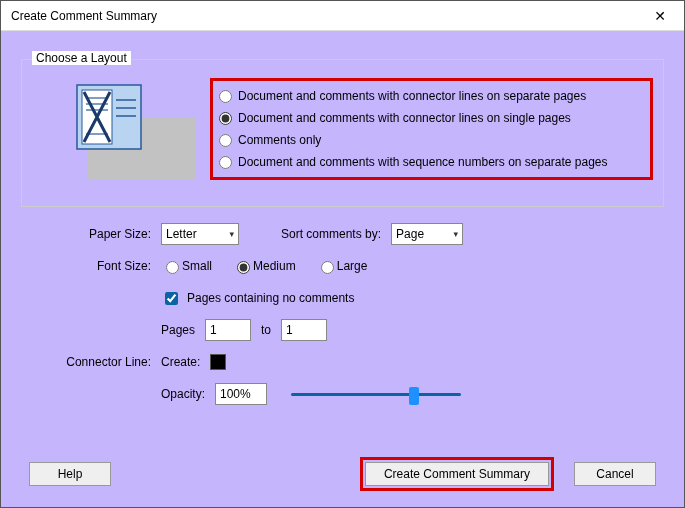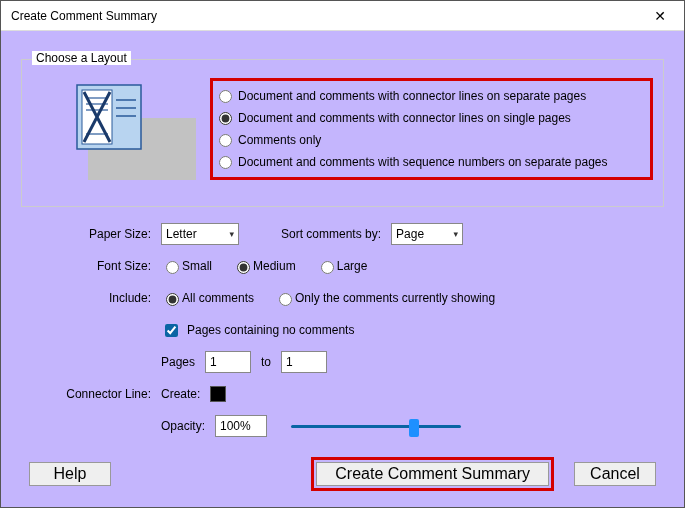--- a/index.html
+++ b/index.html
@@ -83,21 +83,21 @@
   .slider-thumb { position: absolute; top: 4px; width: 10px; height: 18px; background: #1e90ff; border-radius: 2px; cursor: pointer;}
   .button-row {
     position: absolute; left: 0; right: 0; bottom: 16px;
     display: flex; align-items: center;
     padding: 0 28px;
   }
   .btn {
     height: 24px; padding: 0 18px;
     border: 1px solid #999; background: #efefef;
     display: inline-flex; align-items: center; justify-content: center;
-    cursor: pointer; font-size: 16px;
+    cursor: pointer; font-size: 12px;
   }
   .spacer { flex: 1; }
   .primary-wrap { border: 3px solid #d40000; display: inline-flex; padding: 2px; margin-right: 20px; }
   input[type="radio"], input[type="checkbox"] { cursor: pointer; accent-color: #333; }
   input[type="checkbox"] { accent-color: #0a64a4; }
 </style>
 </head>
 <body>
 
 <div class="window">
@@ -177,33 +177,20 @@
             <input type="radio" name="fs" checked="" style="">
             <span>Medium</span>
           </label>
           <label class="inline-radio">
             <input type="radio" name="fs" style="">
             <span>Large</span>
           </label>
         </div>
       </div>
 
-      <div class="form-row">
-        <span class="form-label">Include:</span>
-        <div class="inline-gap">
-          <label class="inline-radio">
-            <input type="radio" name="inc" checked="" style="">
-            <span>All comments</span>
-          </label>
-          <label class="inline-radio">
-            <input type="radio" name="inc" style="">
-            <span>Only the comments currently showing</span>
-          </label>
-        </div>
-      </div>
 
       <div class="form-row">
         <span class="form-label"></span>
         <label class="inline-check">
           <input type="checkbox" checked="" style="">
           <span>Pages containing no comments</span>
         </label>
       </div>
 
       <div class="form-row">

